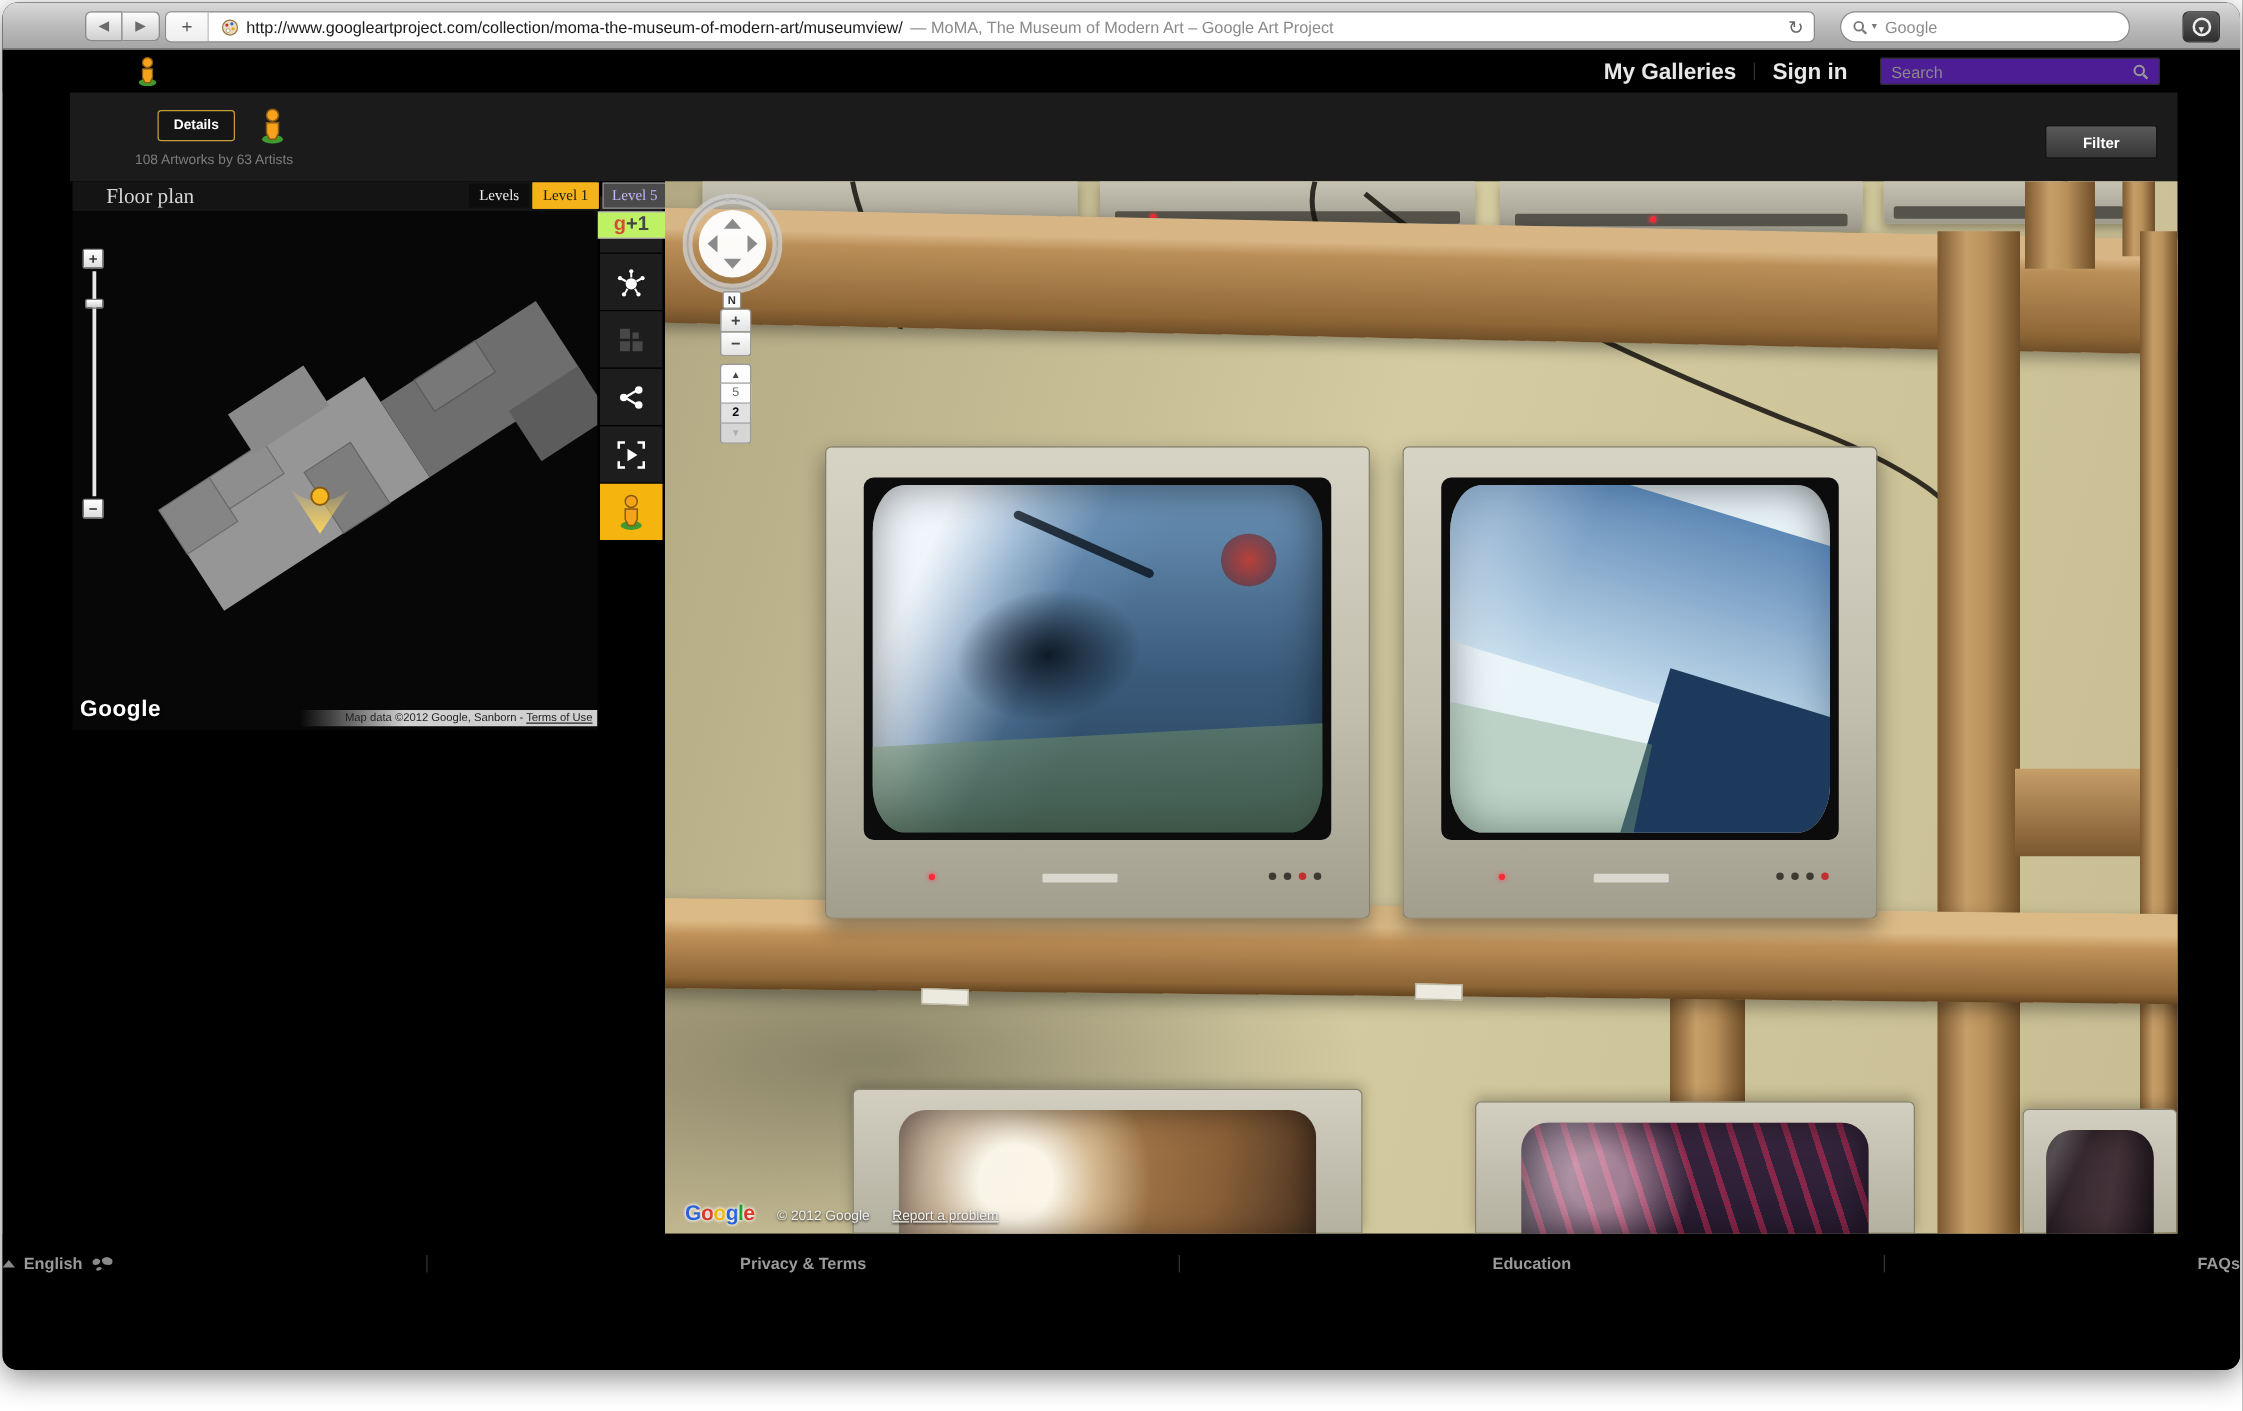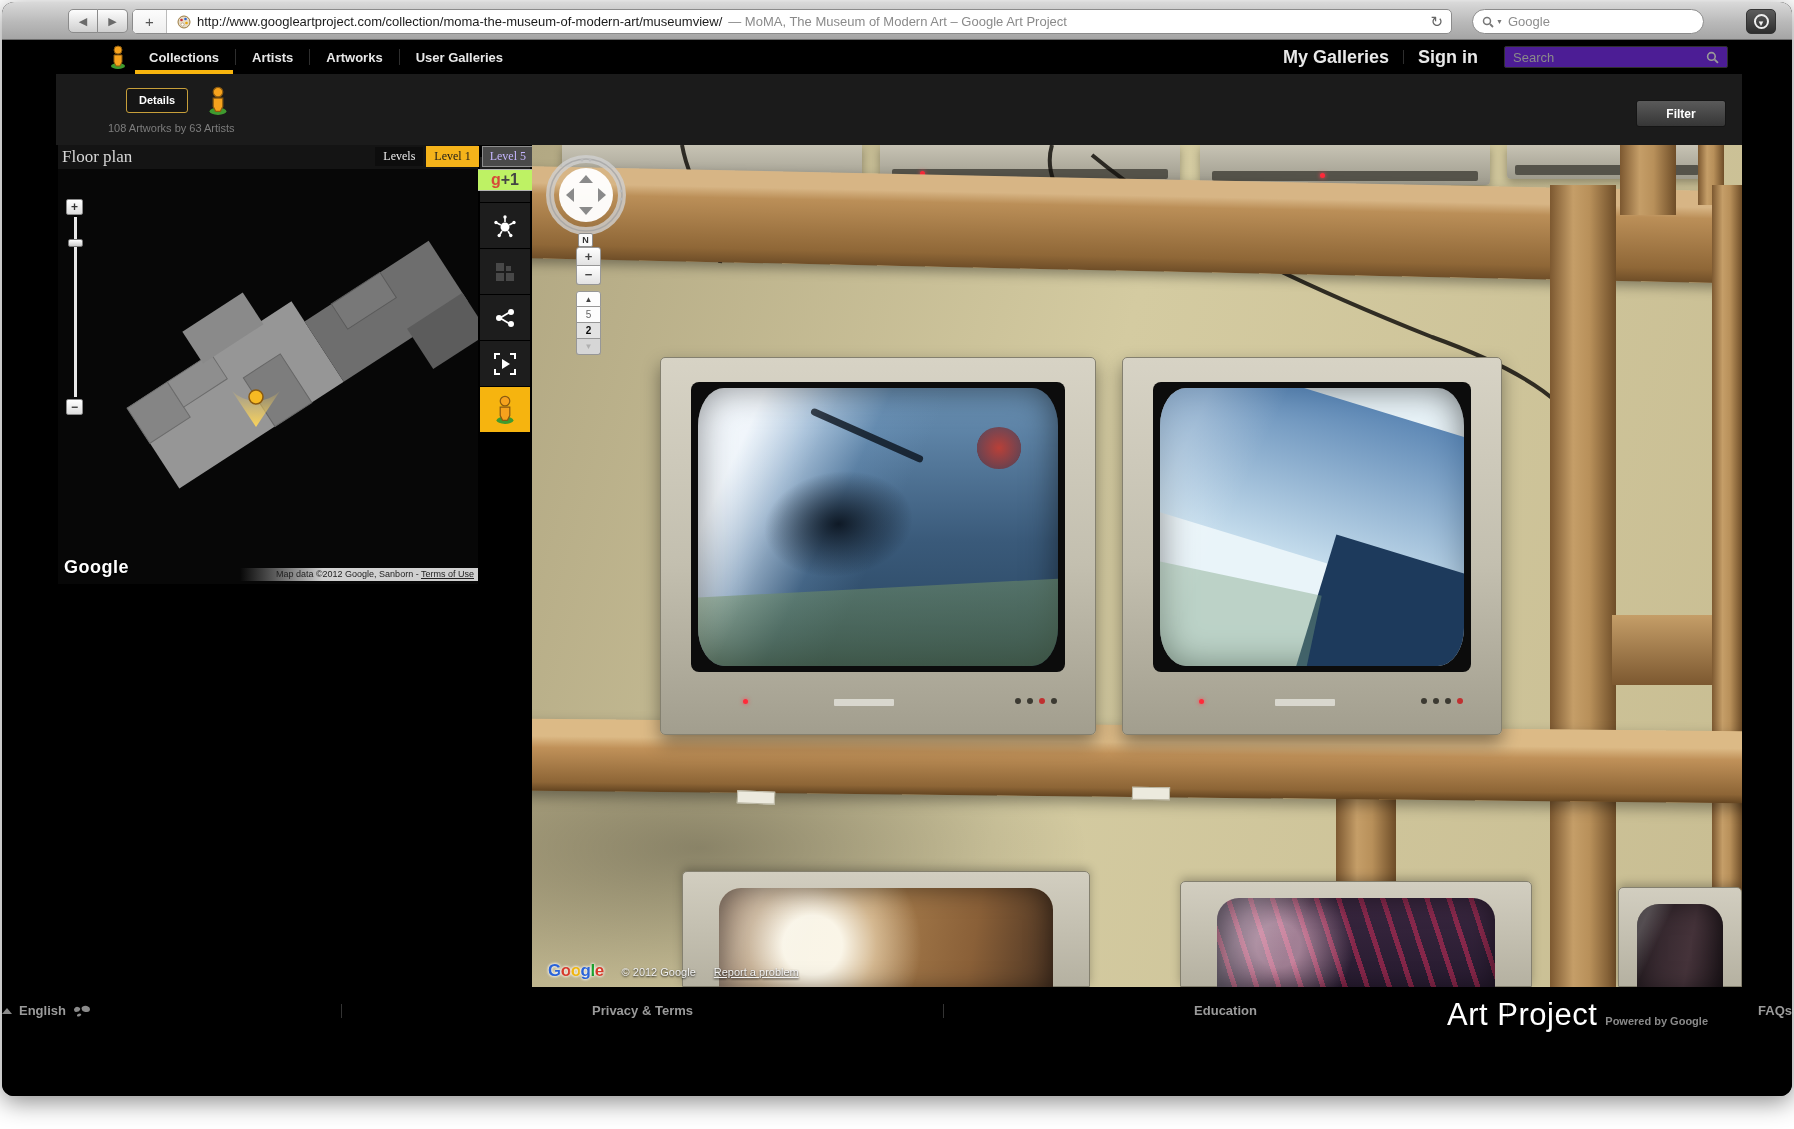--- a/index.html
+++ b/index.html
@@ -44,21 +44,21 @@
   .ch-peg { margin-left:18px; }
   .ch-sub { position:absolute; left:52px; top:48px; color:#7d7d7d; font-size:11px; }
   .filter-btn { position:absolute; right:16px; top:26px; width:90px; height:27px; background:linear-gradient(#5a5a5a,#363636); border:1px solid #151515; border-radius:3px; color:#fff; font-size:12px; font-weight:bold; }
 
   
   .main { position:relative; height:842px; display:flex; }
 
   
   .fp { position:relative; margin-left:56px; width:420px; background:#000; }
   .fp-head { position:relative; height:24px; background:#141414; display:flex; align-items:center; }
-  .fp-title { font-family:"Liberation Serif", serif; font-size:17px; color:#d6d6d6; margin-left:4px; }
+  .fp-title { font-family:"Liberation Serif", serif; font-size:17px; color:#d6d6d6; margin-left:27px; }
   .fp-levels { position:absolute; right:-56px; top:1px; display:flex; align-items:center; font-family:"Liberation Serif", serif; font-size:12px; }
   .lv-label { background:#0d0d0d; color:#eee; padding:2px 8px; }
   .lv-btn { padding:2px 7px; margin-left:3px; }
   .lv-btn.on { background:#f5b31a; color:#1a1a1a; border:1px solid #f5b31a; }
   .lv-btn.off { background:#4a4a4a; color:#c4b5fd; border:1px solid #8e8e8e; }
   .fp-map { position:relative; height:415px; background:#070707; overflow:hidden; }
   .zoomctl { position:absolute; left:8px; top:30px; z-index:5; width:18px; }
   .zbtn { width:17px; height:16px; background:linear-gradient(#fff,#ddd); border:1px solid #888; border-radius:2px; color:#333; font-size:12px; font-weight:bold; text-align:center; line-height:14px; }
   .ztrack { position:relative; width:3px; height:180px; background:#e8e8e8; margin:2px auto; }
   .zhandle { position:absolute; left:-6px; top:22px; width:15px; height:8px; background:linear-gradient(#fff,#ccc); border:1px solid #777; border-radius:2px; }
@@ -184,29 +184,20 @@
     </div>
     <button class="dl-btn">
       <span class="dl-circle">▾</span>
     </button>
   </div>
 
   <div class="topnav">
     <svg class="peg" width="20" height="24" viewBox="0 0 20 24">
         <use href="#pegman"></use>
       </svg>
-    <div class="nav-items">
-      <div class="nav-item active">Collections</div>
-      <div class="nav-sep"></div>
-      <div class="nav-item">Artists</div>
-      <div class="nav-sep"></div>
-      <div class="nav-item">Artworks</div>
-      <div class="nav-sep"></div>
-      <div class="nav-item">User Galleries</div>
-    </div>
     <div class="nav-right">
       <span class="lnk">My Galleries</span>
       <div class="nav-sep" style="height:14px"></div>
       <span class="lnk">Sign in</span>
       <div class="nav-search">
         <span class="ph">Search</span>
         <svg width="13" height="13" viewBox="0 0 12 12">
             <circle cx="5" cy="5" r="3.5" fill="none" stroke="#999" stroke-width="1.5"></circle>
             <line x1="8" y1="8" x2="11" y2="11" stroke="#999" stroke-width="1.8"></line>
           </svg>
@@ -474,19 +465,15 @@
             <path d="M5 9 q2 -1 3 0 q1 1 -1 2 q-2 1 -3 0 q-0.5 -1 1 -2z"></path>
           </svg>
       </div>
       <div class="sep"></div>
       <span>Privacy &amp; Terms</span>
       <div class="sep"></div>
       <span>Education</span>
       <div class="sep"></div>
       <span>FAQs</span>
     </div>
-    <div class="brand">
-      <span class="brand-name">Art Project</span>
-      <span class="brand-sub">Powered by Google</span>
-    </div>
   </div>
 
 </div>
 
 </body></html>

